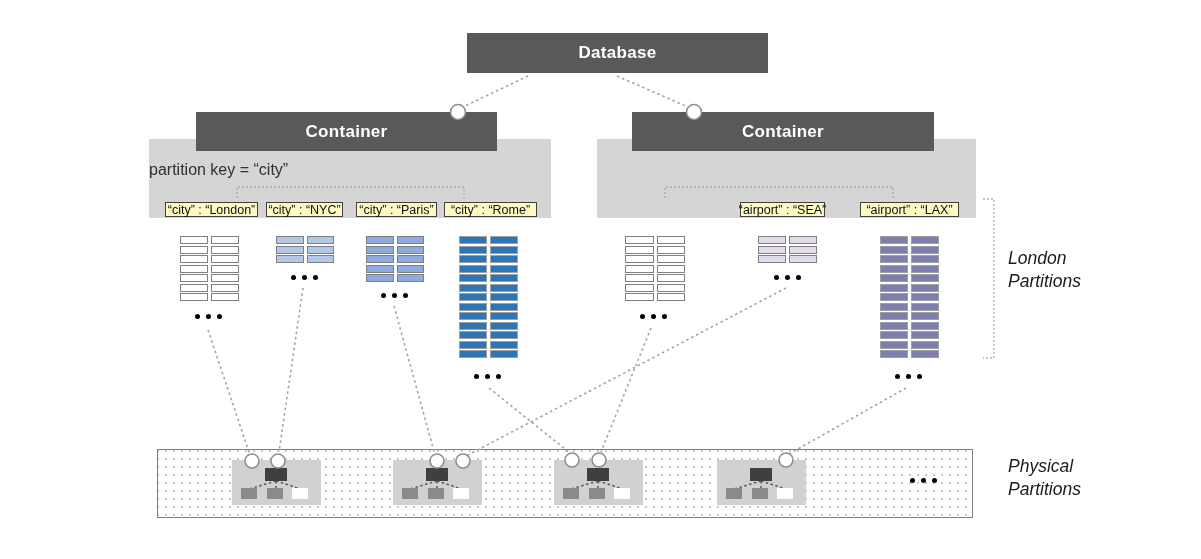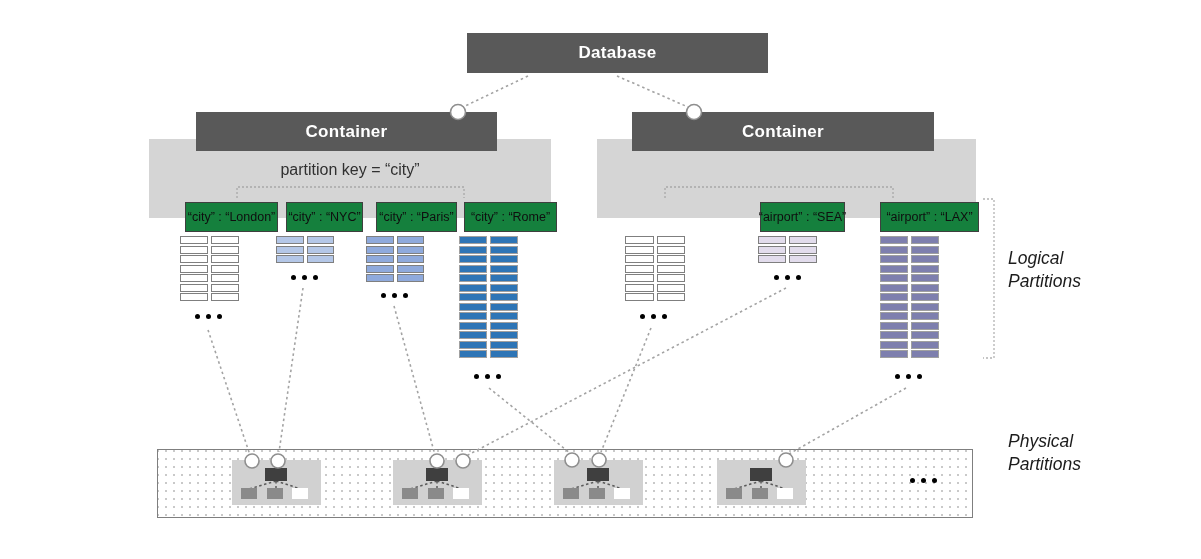--- a/index.html
+++ b/index.html
@@ -10,27 +10,27 @@
             align-items:center;justify-content:center;font-size:17px;font-weight:700;
             letter-spacing:.3px;z-index:3;}
   #db-box{left:423px;top:33px;width:301px;height:40px;margin-left:44px;}
   #container-left{left:196px;top:112px;width:301px;height:39px;}
   #container-right{left:632px;top:112px;width:302px;height:39px;}
 
   .band{position:absolute;background:#d5d5d5;z-index:1;}
   #band-left{left:149px;top:139px;width:402px;height:79px;}
   #band-right{left:597px;top:139px;width:379px;height:79px;}
 
-  .pkey{position:absolute;z-index:2;text-align:center;font-size:16px;color:#303030;}
+  .pkey{position:absolute;z-index:2;font-size:16px;color:#303030;}
   #pkey-left{left:149px;top:161px;width:402px;}
   #pkey-right{left:597px;top:161px;width:379px;}
 
-  .plabel{position:absolute;top:202px;height:30px;box-sizing:border-box;background:#15803d;
+  .plabel{position:absolute;top:202px;height:15px;box-sizing:border-box;background:#fef9c3;
           border:1.5px solid #3f3f3f;display:flex;align-items:center;justify-content:center;
-          font-size:12.5px;color:#0f0f0f;z-index:2;white-space:nowrap;margin-left:20px;}
+          font-size:12.5px;color:#0f0f0f;z-index:2;white-space:nowrap;}
   .pl-0-0{left:165px;width:93px}.pl-0-1{left:266px;width:77px}
   .pl-0-2{left:356px;width:81px}.pl-0-3{left:444px;width:93px}
   .pl-1-0{left:611px;width:103px}.pl-1-1{left:740px;width:85px}.pl-1-2{left:860px;width:99px}
 
   .stack{position:absolute;top:236px;display:grid;grid-template-columns:1fr 1fr;
          column-gap:3px;row-gap:1.5px;z-index:2;}
   .st-0-0{left:180px;width:59px}.st-0-1{left:276px;width:58px}
   .st-0-2{left:366px;width:58px}.st-0-3{left:459px;width:59px}
   .st-1-0{left:625px;width:60px}.st-1-1{left:758px;width:59px}.st-1-2{left:880px;width:59px}
   .doc-cell{height:8px;border:1px solid #7f7f7f;box-sizing:border-box;}
@@ -50,21 +50,21 @@
   .cl-0{left:232px}.cl-1{left:393px}.cl-2{left:554px}.cl-3{left:717px}
   .cluster .node-top{position:absolute;left:33px;top:8px;width:22px;height:13px;background:#3f3f3f;}
   .cluster .node-a{position:absolute;left:9px;top:28px;width:16px;height:11px;background:#8a8a8a;}
   .cluster .node-b{position:absolute;left:35px;top:28px;width:16px;height:11px;background:#8a8a8a;}
   .cluster .node-c{position:absolute;left:60px;top:28px;width:16px;height:11px;background:#ffffff;}
   .cluster svg{position:absolute;left:0;top:0;}
 
   .annot{position:absolute;left:1008px;font-style:italic;font-size:17.5px;color:#1c1c1c;
          line-height:23px;z-index:2;}
   #annot-logical{top:247px;}
-  #annot-physical{top:430px;}
+  #annot-physical{top:455px;}
 
   #overlay{position:absolute;left:0;top:0;z-index:6;pointer-events:none;}
 </style>
 </head>
 <body>
 
 <div class="canvas">
 
   <div class="band" id="band-left"></div>
   <div class="band" id="band-right"></div>
@@ -288,21 +288,21 @@
     <div class="node-c"></div>
   </div>
 
   <div class="dots d-phys">
       <span class="dot"></span>
       <span class="dot"></span>
       <span class="dot"></span>
     </div>
 
   <div class="annot" id="annot-logical">
-    <span style="display:block">Logical</span>
+    <span style="display:block">London</span>
     <span style="display:block">Partitions</span>
   </div>
   <div class="annot" id="annot-physical">
     <span style="display:block">Physical</span>
     <span style="display:block">Partitions</span>
   </div>
 
   <svg id="overlay" width="1201" height="559" viewBox="0 0 1201 559">
     <g stroke="#a3a3a3" stroke-width="1.6" stroke-dasharray="2.5 3" fill="none">
       <line x1="528" y1="76" x2="463" y2="107"></line>

